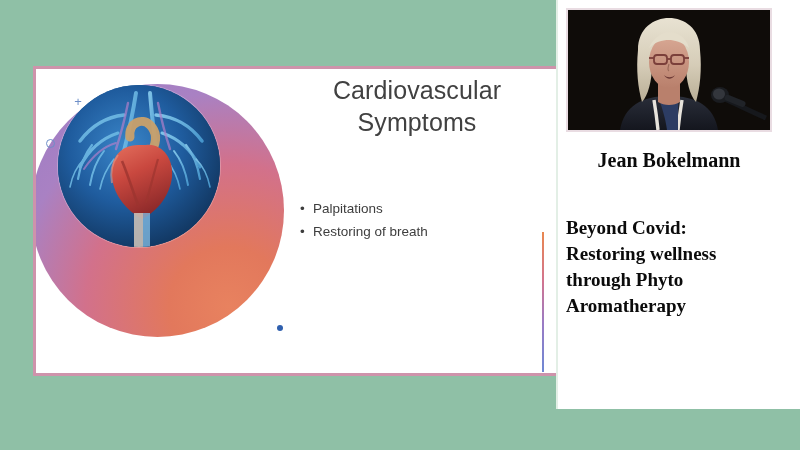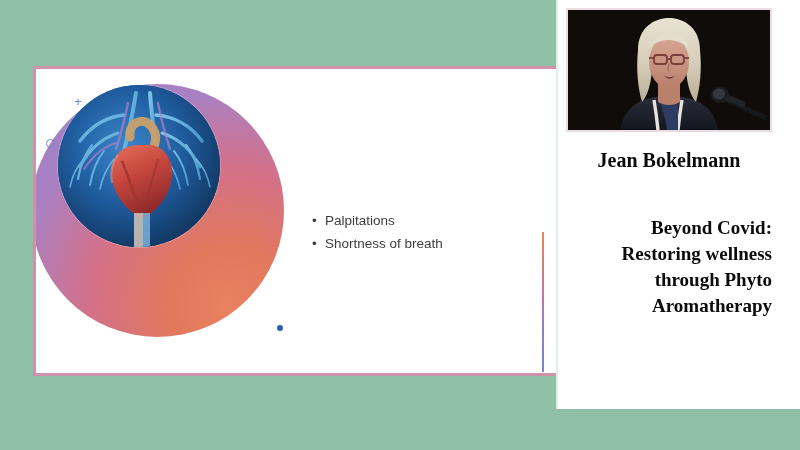--- a/index.html
+++ b/index.html
@@ -116,21 +116,21 @@
     letter-spacing: 0.1px;
     white-space: pre-line;
   }
 
   
   #slide-bullets {
     position: absolute;
     left: 264px;
     top: 128px;
     width: 240px;
-    margin: 12px;
+    margin: 0;
     padding: 0;
     list-style: none;
   }
   #slide-bullets li {
     position: relative;
     padding-left: 13px;
     color: #3D3D3D;
     font-size: 13.5px;
     line-height: 23px;
     white-space: nowrap;
@@ -177,21 +177,21 @@
     font-weight: bold;
     font-size: 20px;
     line-height: 24px;
     color: #0B0B0B;
   }
   #talk-title {
     position: absolute;
     left: 8px;
     top: 215px;
     width: 206px;
-    text-align: right;
+    text-align: left;
     font-family: "Liberation Serif", serif;
     font-weight: bold;
     font-size: 19px;
     line-height: 26px;
     color: #0B0B0B;
     white-space: pre-line;
   }
 </style>
 </head>
 <body>
@@ -255,24 +255,26 @@
           <rect x="76" y="128" width="9" height="34" fill="#C8BFB6" opacity="0.9"></rect>
           <rect x="85" y="128" width="7" height="34" fill="#7FB8DE" opacity="0.8"></rect>
         </svg>
       </div>
 
       <div class="deco-plus">+</div>
       <div class="deco-ring"></div>
       <div class="deco-dot"></div>
       <div class="rule-line"></div>
 
+      <div id="slide-title">Cardiovascular
+Symptoms</div>
 
       <ul id="slide-bullets">
         <li>Palpitations</li>
-        <li>Shortness of breath</li>
+        <li>Restoring of breath</li>
       </ul>
 
     </div>
   </div>
 
   <div id="speaker-panel">
 
     <div id="video-thumb">
       <svg viewBox="0 0 202 120" xmlns="http://www.w3.org/2000/svg" aria-hidden="true">
         <defs>

